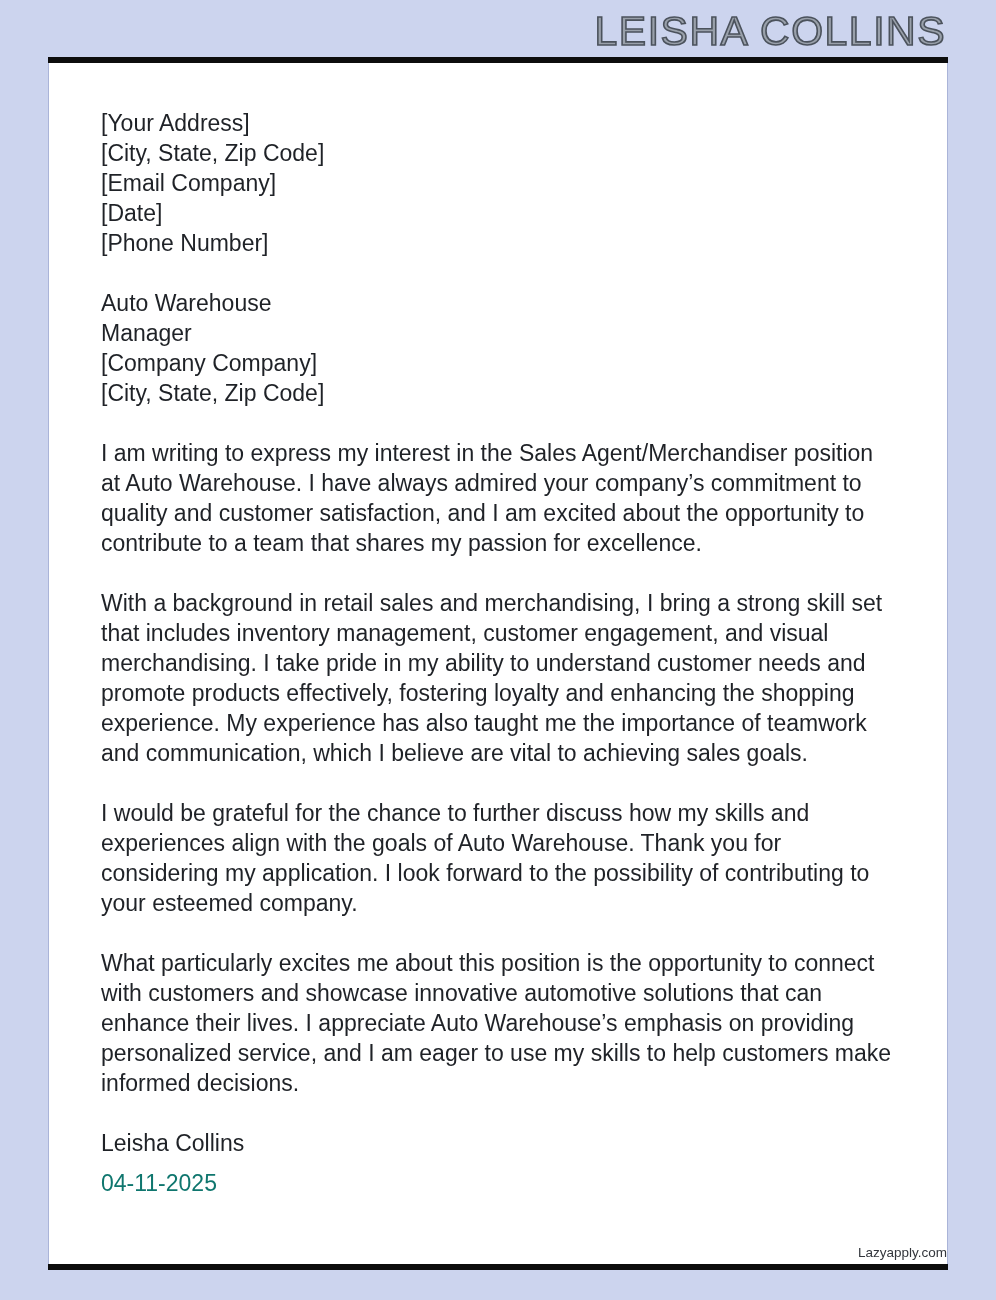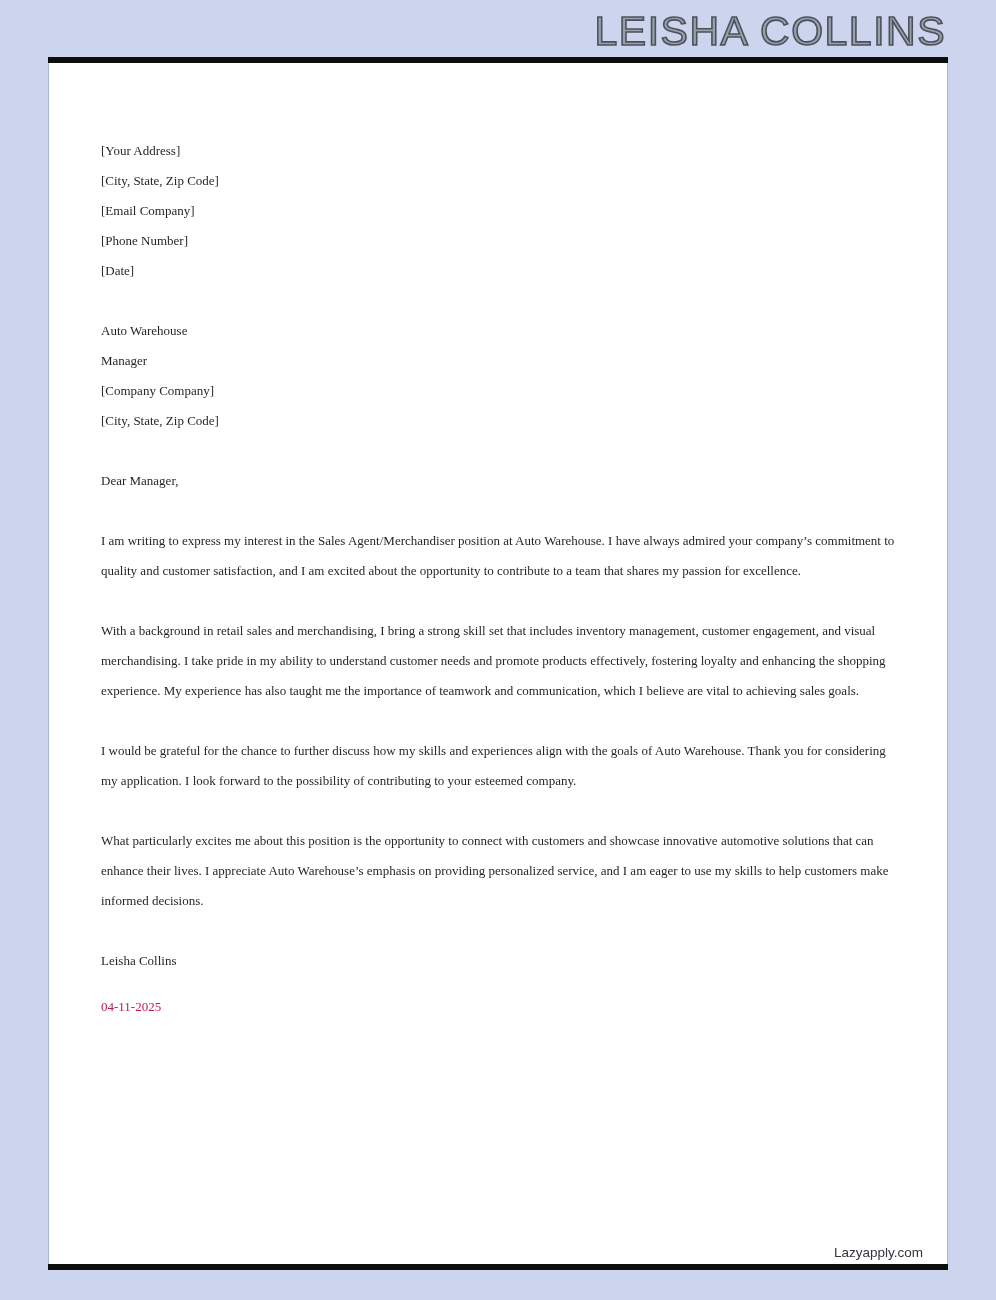--- a/index.html
+++ b/index.html
@@ -40,37 +40,36 @@
   .bar {
     position: absolute;
     left: -1px;
     right: -1px;
     height: 6px;
     background: #0d0d0d;
   }
   .bar.top { top: -1px; }
   .bar.bottom { bottom: -1px; }
   .content {
-    padding: 78px 52px 0 52px;
-    font-size: 13px;
+    padding: 50px 52px 0 52px;
+    font-size: 23px;
     line-height: 30px;
     color: #1f2227;
-    font-family: Liberation Serif, serif;
   }
   .block { margin: 0 0 30px 0; }
   .block div { line-height: 30px; }
   .content p { margin: 0 0 30px 0; }
   .date-link {
-    color: #be185d;
-    margin-top: 16px;
+    color: #0f766e;
+    margin-top: 10px;
     cursor: pointer;
   }
   .credit {
     position: absolute;
-    right: 24px;
+    right: 0;
     bottom: 9px;
     font-size: 13.5px;
     color: #33363c;
   }
 </style>
 </head>
 <body>
 
 <div class="page">
 
@@ -78,34 +77,31 @@
 
   <div class="letter">
     <div class="bar top"></div>
 
     <div class="content">
 
       <div class="block">
         <div>[Your Address]</div>
         <div>[City, State, Zip Code]</div>
         <div>[Email Company]</div>
+        <div>[Date]</div>
         <div>[Phone Number]</div>
-        <div>[Date]</div>
       </div>
 
       <div class="block">
         <div>Auto Warehouse</div>
         <div>Manager</div>
         <div>[Company Company]</div>
         <div>[City, State, Zip Code]</div>
       </div>
 
-      <div class="block">
-        <div>Dear Manager,</div>
-      </div>
 
       <p>I am writing to express my interest in the Sales Agent/Merchandiser position at Auto Warehouse. I have always admired your company’s commitment to quality and customer satisfaction, and I am excited about the opportunity to contribute to a team that shares my passion for excellence.</p>
       <p>With a background in retail sales and merchandising, I bring a strong skill set that includes inventory management, customer engagement, and visual merchandising. I take pride in my ability to understand customer needs and promote products effectively, fostering loyalty and enhancing the shopping experience. My experience has also taught me the importance of teamwork and communication, which I believe are vital to achieving sales goals.</p>
       <p>I would be grateful for the chance to further discuss how my skills and experiences align with the goals of Auto Warehouse. Thank you for considering my application. I look forward to the possibility of contributing to your esteemed company.</p>
       <p>What particularly excites me about this position is the opportunity to connect with customers and showcase innovative automotive solutions that can enhance their lives. I appreciate Auto Warehouse’s emphasis on providing personalized service, and I am eager to use my skills to help customers make informed decisions.</p>
 
       <div>Leisha Collins</div>
 
       <div class="date-link">04-11-2025</div>
     </div>

